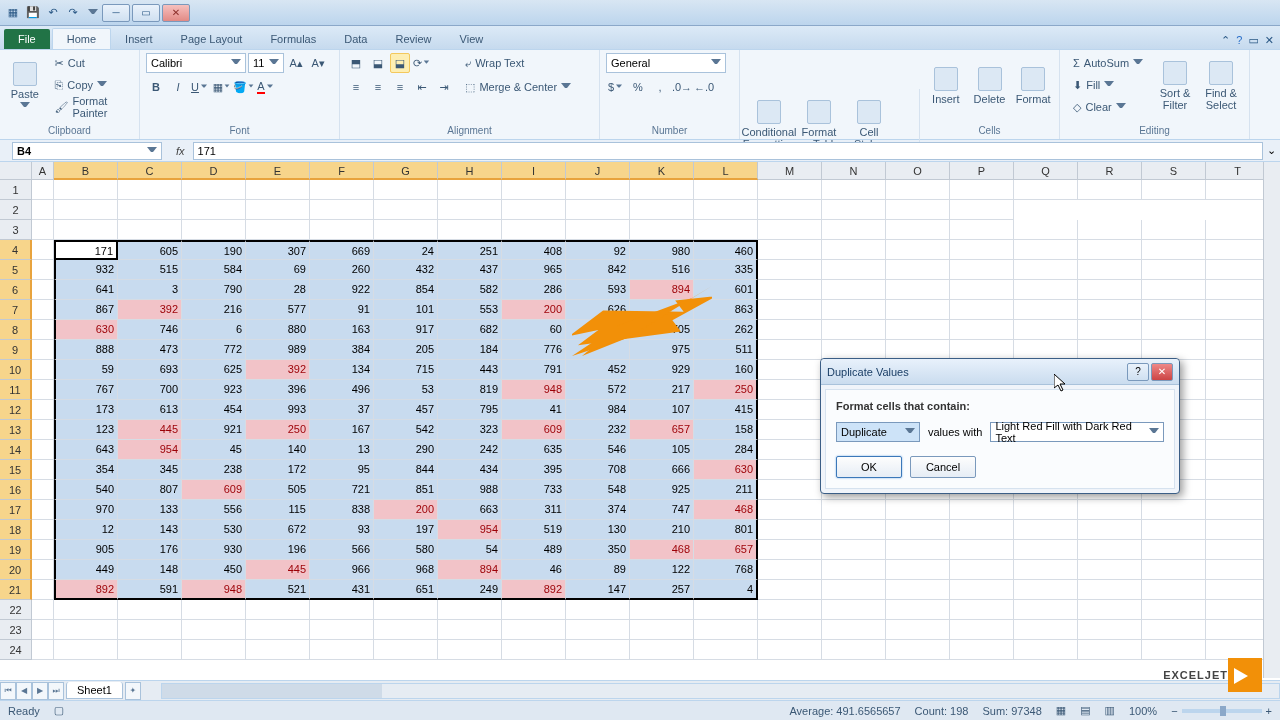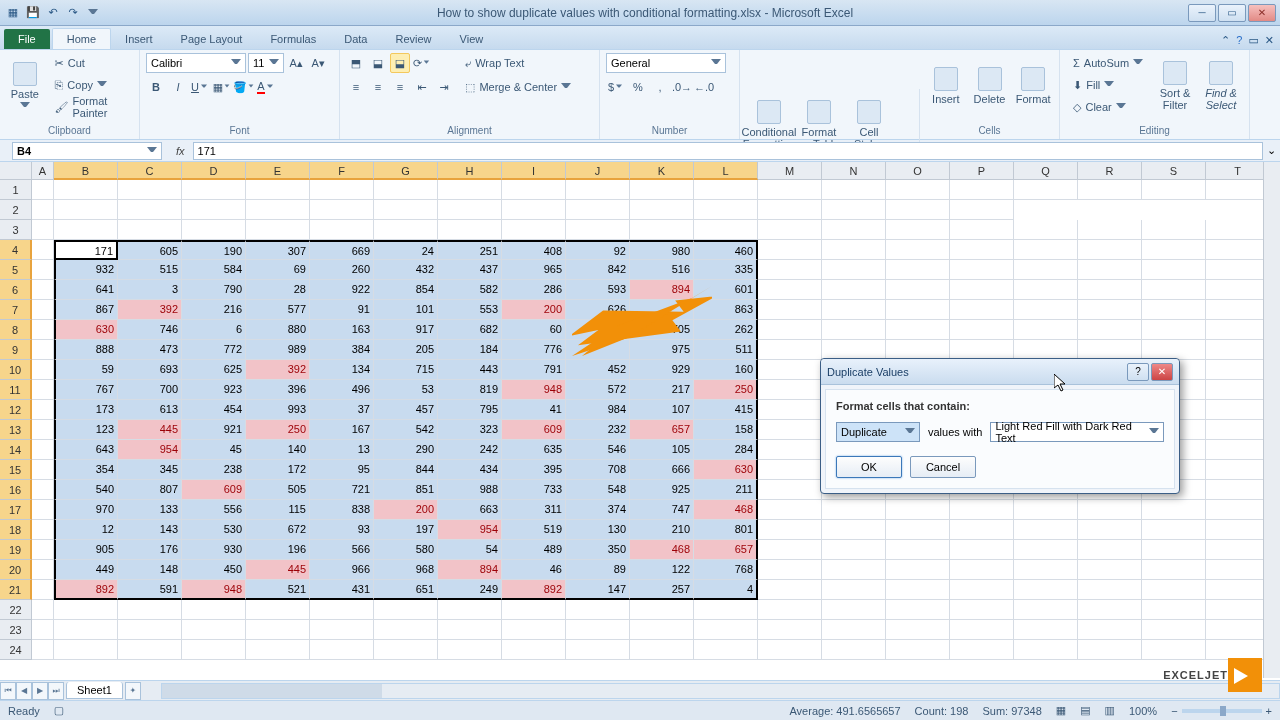--- a/index.html
+++ b/index.html
@@ -90,21 +90,20 @@
 <div class="titlebar">
   <div class="qat">
     <div class="qat-btn">▦</div>
     <div class="qat-btn">💾</div>
     <div class="qat-btn">↶</div>
     <div class="qat-btn">↷</div>
     <div class="qat-btn">
         <span class="dd"></span>
       </div>
   </div>
-  <div class="title">How to show duplicate values with conditional formatting.xlsx - Microsoft Excel</div>
   <div class="winbtns">
     <div class="winbtn">─</div>
     <div class="winbtn">▭</div>
     <div class="winbtn close">✕</div>
   </div>
 </div>
 
 <div class="tabs">
   <div class="file-tab">File</div>
   <div class="tab active">Home</div>
@@ -255,21 +254,21 @@
     <div class="group-body">
       <div class="stack">
         <div class="rbtn">Σ <span>AutoSum</span> <span class="dd"></span></div>
         <div class="rbtn">⬇ <span>Fill</span> <span class="dd"></span></div>
         <div class="rbtn">◇ <span>Clear</span> <span class="dd"></span></div>
       </div>
       <div class="big-btn" style="width:42px;">
           <div class="icon"></div>
           <span>Sort &amp; Filter</span>
         </div>
-      <div class="big-btn" style="width:42px;font-style:italic;">
+      <div class="big-btn" style="width:42px;">
           <div class="icon"></div>
           <span>Find &amp; Select</span>
         </div>
     </div>
     <div class="group-label">Editing</div>
   </div>
 </div>
 
 <div class="namebox-row">
   <div class="namebox">

